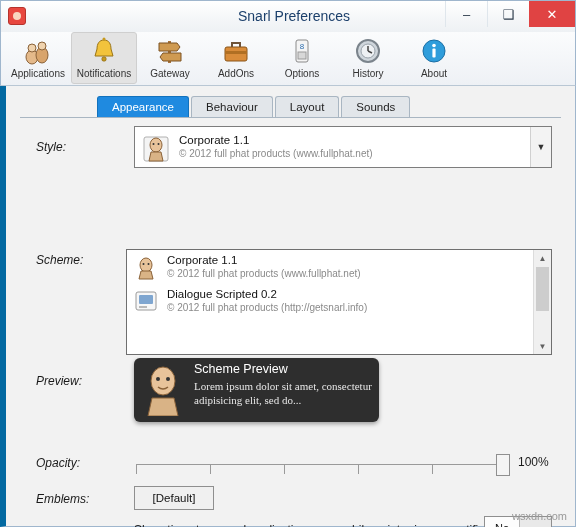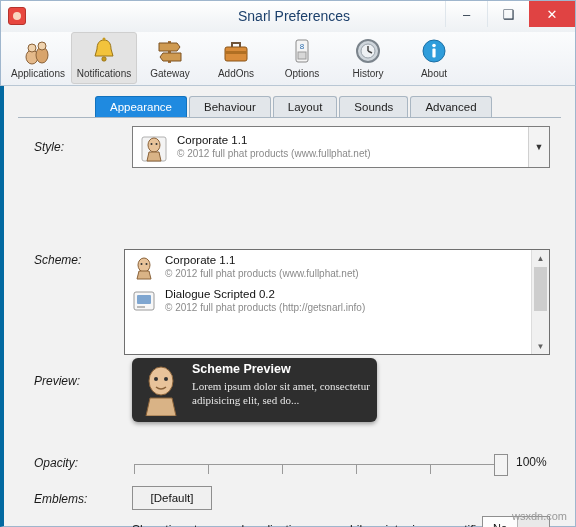--- a/index.html
+++ b/index.html
@@ -122,21 +122,21 @@
   .tb-ico {
     width: 30px;
     height: 30px;
     position: relative;
   }
   
   .body {
     position: relative;
     height: calc(527px - 32px - 54px);
     background: #f2f2f2;
-    border-left: 4px solid #0369a1;
+    border-left: 6px solid #0369a1;
     border-right: 1px solid #9fb6cd;
     border-bottom: 1px solid #9fb6cd;
     box-sizing: border-box;
   }
   .tabstrip {
     position: absolute;
     left: 14px;
     top: 10px;
     right: 14px;
     height: 22px;
@@ -301,21 +301,21 @@
     left: 6px;
     top: 6px;
     width: 46px;
     height: 52px;
   }
   .preview-title {
     position: absolute;
     left: 60px;
     top: 4px;
     font-size: 12.5px;
-    font-weight: bold;
+    font-weight: normal;
     color: #ffffff;
   }
   .preview-body {
     position: absolute;
     left: 60px;
     top: 21px;
     right: 6px;
     font-size: 11px;
     color: #e6e6e6;
     line-height: 14px;
@@ -510,21 +510,20 @@
     </div>
   </div>
 
   <div class="body">
 
     <div class="tabstrip">
       <div class="tab active">Appearance</div>
       <div class="tab">Behaviour</div>
       <div class="tab">Layout</div>
       <div class="tab">Sounds</div>
-      <div class="tab">Advanced</div>
     </div>
 
     <div class="form-label" style="top:54px;">Style:</div>
     <div class="combo" style="top:40px;">
       <div class="item-row">
         <div class="thumb">
           <svg width="30" height="32" viewBox="0 0 30 32">
             <rect x="3" y="6" width="24" height="24" rx="2" fill="#f4f4f4" stroke="#b0b0b0"></rect>
             <ellipse cx="15" cy="14" rx="6" ry="7" fill="#e8c39a" stroke="#8a6239"></ellipse>
             <circle cx="12.5" cy="13" r="1" fill="#333"></circle>

